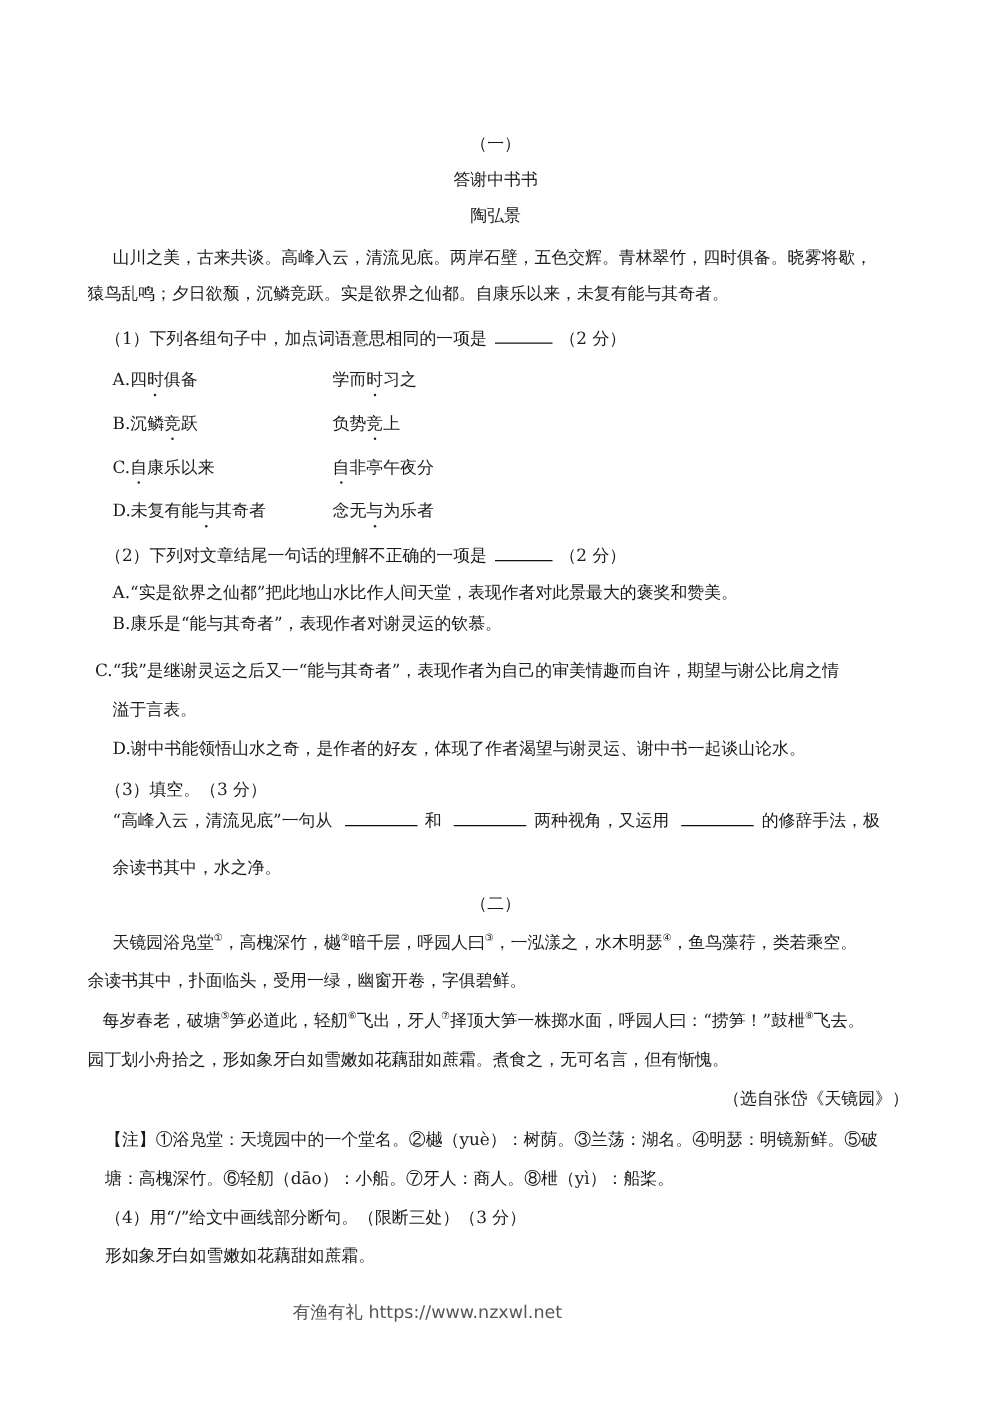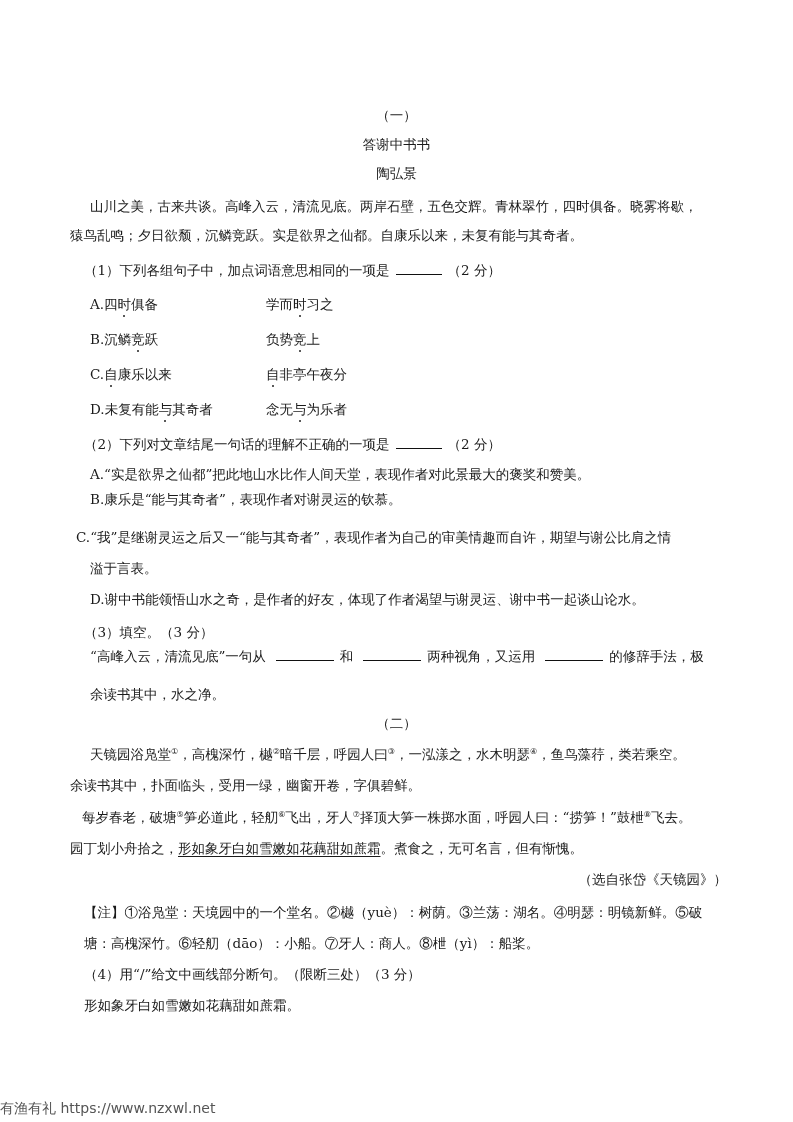--- a/index.html
+++ b/index.html
@@ -12,24 +12,24 @@
   .center { left: 0; width: 793px; text-align: center; }
   .dot { position: relative; }
   .dot::after {
     content: ""; position: absolute; left: 50%; bottom: -5px;
     width: 2px; height: 2px; background: #222; border-radius: 50%;
     transform: translateX(-50%);
   }
   .blank { display: inline-block; border-bottom: 1px solid #111; height: 14px; vertical-align: baseline; }
   .b1 { width: 46px; margin: 0 6px; }
   .b2 { width: 58px; margin: 0 6px 0 10px; }
-  .u { text-decoration: underline; text-underline-offset: 3px; }
+  .u { text-underline-offset: 3px; }
   sup { font-size: 8px; line-height: 0; }
   .footer {
-    position: absolute; left: 0; width: 684px; top: 1100px;
+    position: absolute; left: 0; width: 684px; text-align: center; top: 1041px;
     font-family: "DejaVu Sans", "Liberation Sans", sans-serif; font-size: 14px; color: #555;
   }
 </style>
 </head>
 <body>
 
 <div class="line center" style="top:106px">（一）</div>
 <div class="line center" style="top:135px">答谢中书书</div>
 <div class="line center" style="top:164px">陶弘景</div>
 <div class="line" style="top:197px; left:90px">山川之美，古来共谈。高峰入云，清流见底。两岸石壁，五色交辉。青林翠竹，四时俱备。晓雾将歇，</div>

